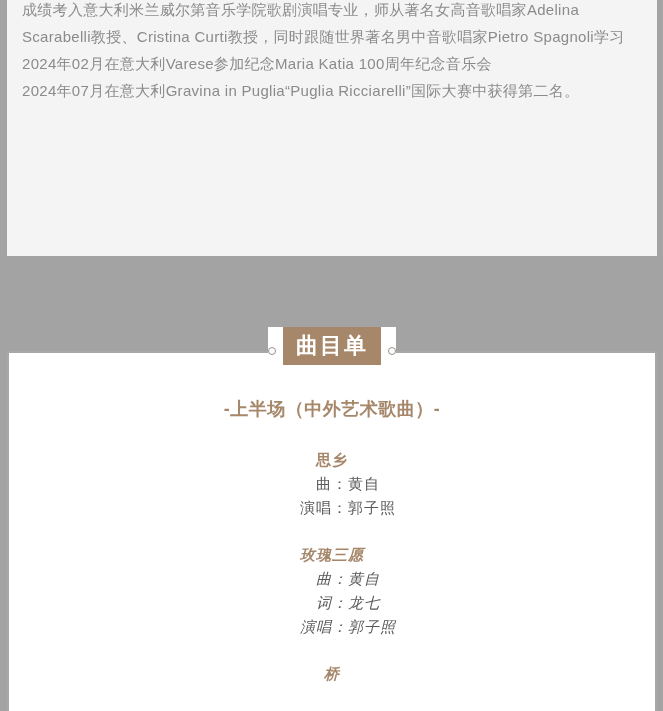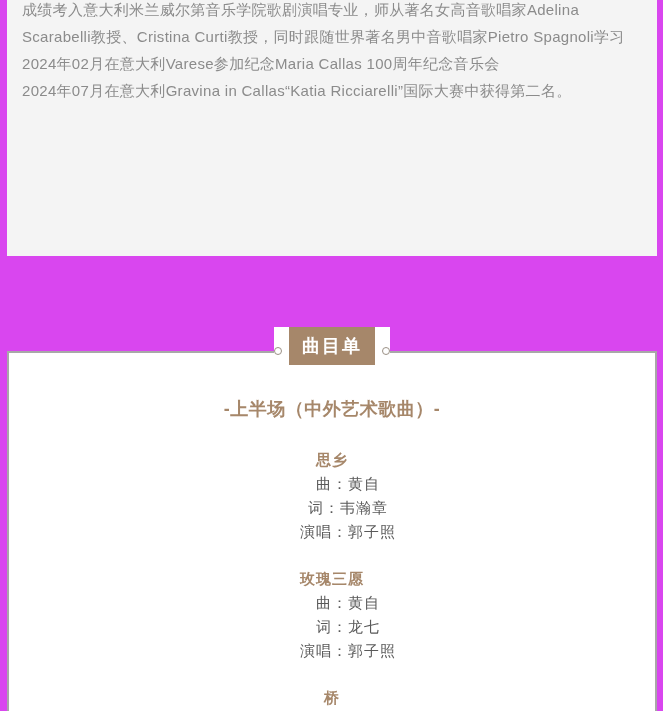--- a/index.html
+++ b/index.html
@@ -2,21 +2,21 @@
 <html><head>
 <meta charset="utf-8">
 <style>
   * { margin: 0; padding: 0; box-sizing: border-box; }
   html, body {
     width: 663px; height: 711px;
     background: #ffffff;
     overflow: hidden;
     font-family: "Liberation Sans", "DejaVu Sans", sans-serif;
   }
-  .page { position: relative; width: 663px; height: 711px; background: #d946ef; }
+  .page { position: relative; width: 663px; height: 711px; background: #a3a3a3; }
 
   
   .bio-panel {
     position: absolute;
     left: 7px; top: -34px;
     width: 650px; height: 290px;
     background: #f4f4f4;
     padding: 30px 15px 0 15px;
   }
   .bio-panel p {
@@ -56,37 +56,37 @@
     margin: 0 7px;
     height: 38px;
     padding: 0 13px;
     background: #a6876a;
     display: flex;
     align-items: center;
     justify-content: center;
   }
   .badge span {
     color: #ffffff;
-    font-size: 18px;
+    font-size: 22px;
     font-weight: bold;
     letter-spacing: 2px;
   }
 
   .program-content { width: 100%; text-align: center; }
   .section-label {
     margin-top: 45px;
     line-height: 22px;
     font-size: 18px;
     font-weight: bold;
     color: #a6876a;
     letter-spacing: 0.5px;
   }
   .song { text-align: center; }
   .song-1 { margin-top: 28px; }
-  .song-2, .song-3 { margin-top: 23px; }
+  .song-2, .song-3 { margin-top: 23px; font-style: italic; }
   .song-title {
     font-size: 15px;
     font-weight: bold;
     color: #a6876a;
     line-height: 24px;
     letter-spacing: 1px;
   }
   .song-line {
     font-size: 15px;
     color: #595959;
@@ -95,42 +95,41 @@
     padding-left: 32px;
   }
 </style>
 </head>
 <body>
 
 <div class="page">
 
   <section class="bio-panel">
     <p>成绩考入意大利米兰威尔第音乐学院歌剧演唱专业，师从著名女高音歌唱家Adelina Scarabelli教授、Cristina Curti教授，同时跟随世界著名男中音歌唱家Pietro Spagnoli学习</p>
-    <p>2024年02月在意大利Varese参加纪念Maria Callas 100周年纪念音乐会</p>
-    <p>2024年07月在意大利Gravina in Callas“Katia Ricciarelli”国际大赛中获得第二名。</p>
+    <p>2024年02月在意大利Varese参加纪念Maria Katia 100周年纪念音乐会</p>
+    <p>2024年07月在意大利Gravina in Puglia“Puglia Ricciarelli”国际大赛中获得第二名。</p>
   </section>
 
   <section class="program-box">
 
     <div class="badge-row">
       <span class="ring"></span>
       <div class="badge">
         <span>曲目单</span>
       </div>
       <span class="ring"></span>
     </div>
 
     <div class="program-content">
 
       <div class="section-label">-上半场（中外艺术歌曲）-</div>
 
       <div class="song song-1">
         <div class="song-title">思乡</div>
         <div class="song-line">曲：黄自</div>
-        <div class="song-line">词：韦瀚章</div>
         <div class="song-line">演唱：郭子照</div>
       </div>
 
       <div class="song song-2">
         <div class="song-title">玫瑰三愿</div>
         <div class="song-line">曲：黄自</div>
         <div class="song-line">词：龙七</div>
         <div class="song-line">演唱：郭子照</div>
       </div>
 

